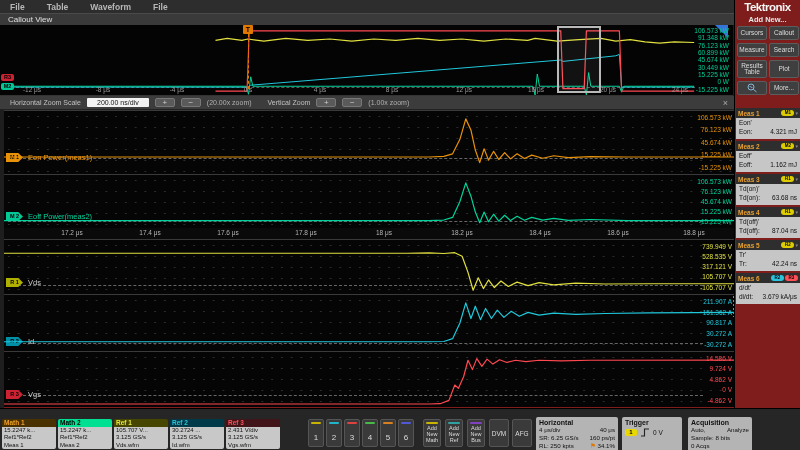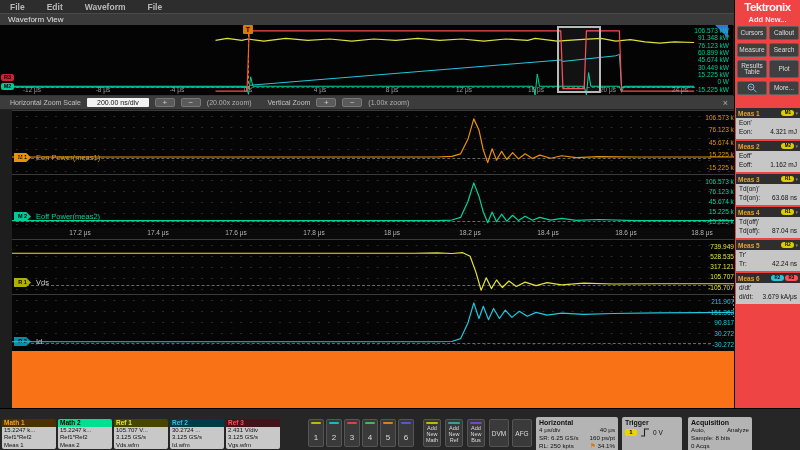--- a/index.html
+++ b/index.html
@@ -37,35 +37,35 @@
            display:flex;align-items:center;gap:6px;padding-left:10px;box-sizing:border-box;
            border-bottom:1px solid #222;}
   .zb-label{font-size:7px;color:#c0c0c0;white-space:nowrap;}
   #zoom-scale-input{background:#f2f2f2;color:#111;font-size:7px;padding:1px 5px;border-radius:1px;
                     min-width:52px;text-align:center;}
   .zb-btn{width:20px;height:9px;background:#5a5a5a;border:1px solid #787878;border-radius:2px;
           color:#cfcfcf;font-size:8px;line-height:7px;text-align:center;box-sizing:border-box;}
   .zb-zoom{font-size:7px;color:#b0b0b0;white-space:nowrap;}
   #zoombar-close{margin-left:auto;margin-right:6px;color:#aaa;font-size:9px;}
   
-  #plots{position:absolute;left:12px;top:110px;width:733px;height:298px;background:#f97316;}
+  #plots{position:absolute;left:4px;top:110px;width:733px;height:298px;background:#7f1d1d;}
   .subplot{position:absolute;left:0;width:733px;background:#050505;border-top:1px solid #3a3a3a;
            box-sizing:border-box;overflow:hidden;
            background-image:radial-gradient(#2c2c2c 0.6px, transparent 0.7px);background-size:9.75px 11px;}
   .zeroline{position:absolute;left:4px;right:34px;border-top:1px dashed rgba(200,200,200,.5);}
   .wbadge{position:absolute;left:2px;width:17px;height:9px;color:#000;font-size:5.5px;font-weight:bold;
           text-align:center;line-height:9px;clip-path:polygon(0 0,72% 0,100% 50%,72% 100%,0 100%);}
   .wlabel{position:absolute;left:24px;font-size:7.5px;line-height:9px;white-space:nowrap;}
   .ycol{position:absolute;right:5px;top:0;bottom:0;display:flex;flex-direction:column;
         justify-content:space-between;align-items:flex-end;padding:4px 0 3px 0;}
   .ylab{font-size:6.5px;line-height:6.5px;white-space:nowrap;}
   #zoom-xaxis{position:absolute;left:0;top:118px;width:733px;height:11px;background:#0a0a0a;}
   .zx-lab{position:absolute;top:1px;width:44px;text-align:center;font-size:6.5px;color:#b5b5b5;}
   
-  #rightpanel{position:absolute;left:734px;top:0;width:66px;height:408px;background:#ef4444;
+  #rightpanel{position:absolute;left:734px;top:0;width:66px;height:408px;background:#7f1d1d;
               border-left:1px solid #000;box-sizing:border-box;}
   #logo{position:absolute;top:1px;left:0;width:100%;text-align:center;font-size:11.5px;font-weight:bold;
         color:#f5f5f5;letter-spacing:-0.5px;}
   #addnew{position:absolute;top:15px;left:0;width:100%;text-align:center;font-size:7.5px;font-weight:bold;color:#e8e8e8;}
   #panel-buttons{position:absolute;top:26px;left:2px;width:62px;display:grid;
                  grid-template-columns:30px 30px;gap:3px 2px;}
   .panelbtn{height:14px;background:#3f3f3f;border:1px solid #5c5c5c;border-radius:2px;color:#ddd;
             font-size:6.5px;display:flex;align-items:center;justify-content:center;text-align:center;
             line-height:6.5px;box-sizing:border-box;}
   .panelbtn.tall{height:18px;}
@@ -116,27 +116,27 @@
               color:#000;font-size:6px;font-weight:bold;text-align:center;line-height:7px;}
   .flagicon{color:#e07800;font-size:6.5px;}
 </style>
 </head>
 <body>
 
 <div id="screen">
 
   <div id="menubar">
     <span class="menu-item">File</span>
-    <span class="menu-item">Edit</span>
+    <span class="menu-item">Table</span>
     <span class="menu-item">Waveform</span>
     <span class="menu-item">File</span>
   </div>
 
   <div id="tabbar">
-    <span id="tab-title">Waveform View</span>
+    <span id="tab-title">Callout View</span>
   </div>
 
   <div id="overview">
     <div id="ov-baseline"></div>
     <div class="trace-layer">
         <svg viewBox="0 0 100 100" preserveAspectRatio="none" style="position: absolute; left: 0px; top: 0px; width: 100%; height: 100%;">
           <polyline points="29.40,22.00 31.00,19.00 33.00,22.00 33.80,20.00 36.00,23.00 39.00,19.00 42.00,22.00 45.00,20.00 48.00,23.00 51.00,20.00 54.00,22.00 57.00,19.00 60.00,22.00 63.00,20.00 66.00,23.00 69.00,20.00 72.00,22.00 73.00,19.00 76.00,23.00 79.00,21.00 82.00,19.00 84.00,23.00 86.00,21.00 88.00,24.00 90.00,26.00 92.00,24.00 94.70,25.00" fill="none" stroke="#e0e040" stroke-width="1.2" vector-effect="non-scaling-stroke" stroke-linejoin="round"></polyline>
         </svg>
       </div>
     <div class="trace-layer">
@@ -267,20 +267,35 @@
         <span class="ylab" style="color:#20c8dc">151.362 A</span>
         <span class="ylab" style="color:#20c8dc">90.817 A</span>
         <span class="ylab" style="color:#20c8dc">30.272 A</span>
         <span class="ylab" style="color:#20c8dc">-30.272 A</span>
       </div>
     <svg viewBox="0 0 100 100" preserveAspectRatio="none" style="position: absolute; left: 0px; top: 0px; width: 100%; height: 100%;">
           <polyline points="0.00,83.50 58.00,83.50 60.00,83.00 61.20,78.00 62.20,50.00 63.00,14.00 63.70,42.00 64.30,20.00 65.00,44.00 65.70,24.00 66.50,42.00 67.30,27.00 68.20,40.00 69.20,29.00 70.30,38.00 71.50,31.00 73.00,36.00 75.00,32.50 78.00,34.50 82.00,33.00 88.00,32.00 100.00,31.00" fill="none" stroke="#20c8dc" stroke-width="1.2" vector-effect="non-scaling-stroke" stroke-linejoin="round"></polyline>
         </svg>
       </div>
 
+    <div class="subplot" style="top:241px;height:56px">
+      <div class="zeroline" style="top:43px"></div>
+      <div class="wbadge" style="top:38px;background:#cc2233">R 3</div>
+      <div class="wlabel" style="top:38px;color:#cccccc">Vgs</div>
+      <div class="ycol">
+        <span class="ylab" style="color:#ff4850">14.586 V</span>
+        <span class="ylab" style="color:#ff4850">9.724 V</span>
+        <span class="ylab" style="color:#ff4850">4.862 V</span>
+        <span class="ylab" style="color:#ff4850">0 V</span>
+        <span class="ylab" style="color:#ff4850">-4.862 V</span>
+      </div>
+    <svg viewBox="0 0 100 100" preserveAspectRatio="none" style="position: absolute; left: 0px; top: 0px; width: 100%; height: 100%;">
+          <polyline points="0.00,94.50 58.00,94.50 59.50,94.00 60.70,88.00 61.50,60.00 62.00,66.00 62.70,45.00 63.30,15.00 63.90,32.00 64.50,12.00 65.20,26.00 65.90,13.00 66.70,22.00 67.60,14.00 68.60,19.00 69.80,15.00 71.20,17.50 73.00,15.00 76.00,16.00 80.00,15.00 100.00,14.80" fill="none" stroke="#ff4850" stroke-width="1.2" vector-effect="non-scaling-stroke" stroke-linejoin="round"></polyline>
+        </svg>
+      </div>
   </div>
 
   <div id="rightpanel">
     <div id="logo">Tektronix</div>
     <div id="addnew">Add New...</div>
     <div id="panel-buttons">
       <div class="panelbtn">Cursors</div>
       <div class="panelbtn">Callout</div>
       <div class="panelbtn">Measure</div>
       <div class="panelbtn">Search</div>

